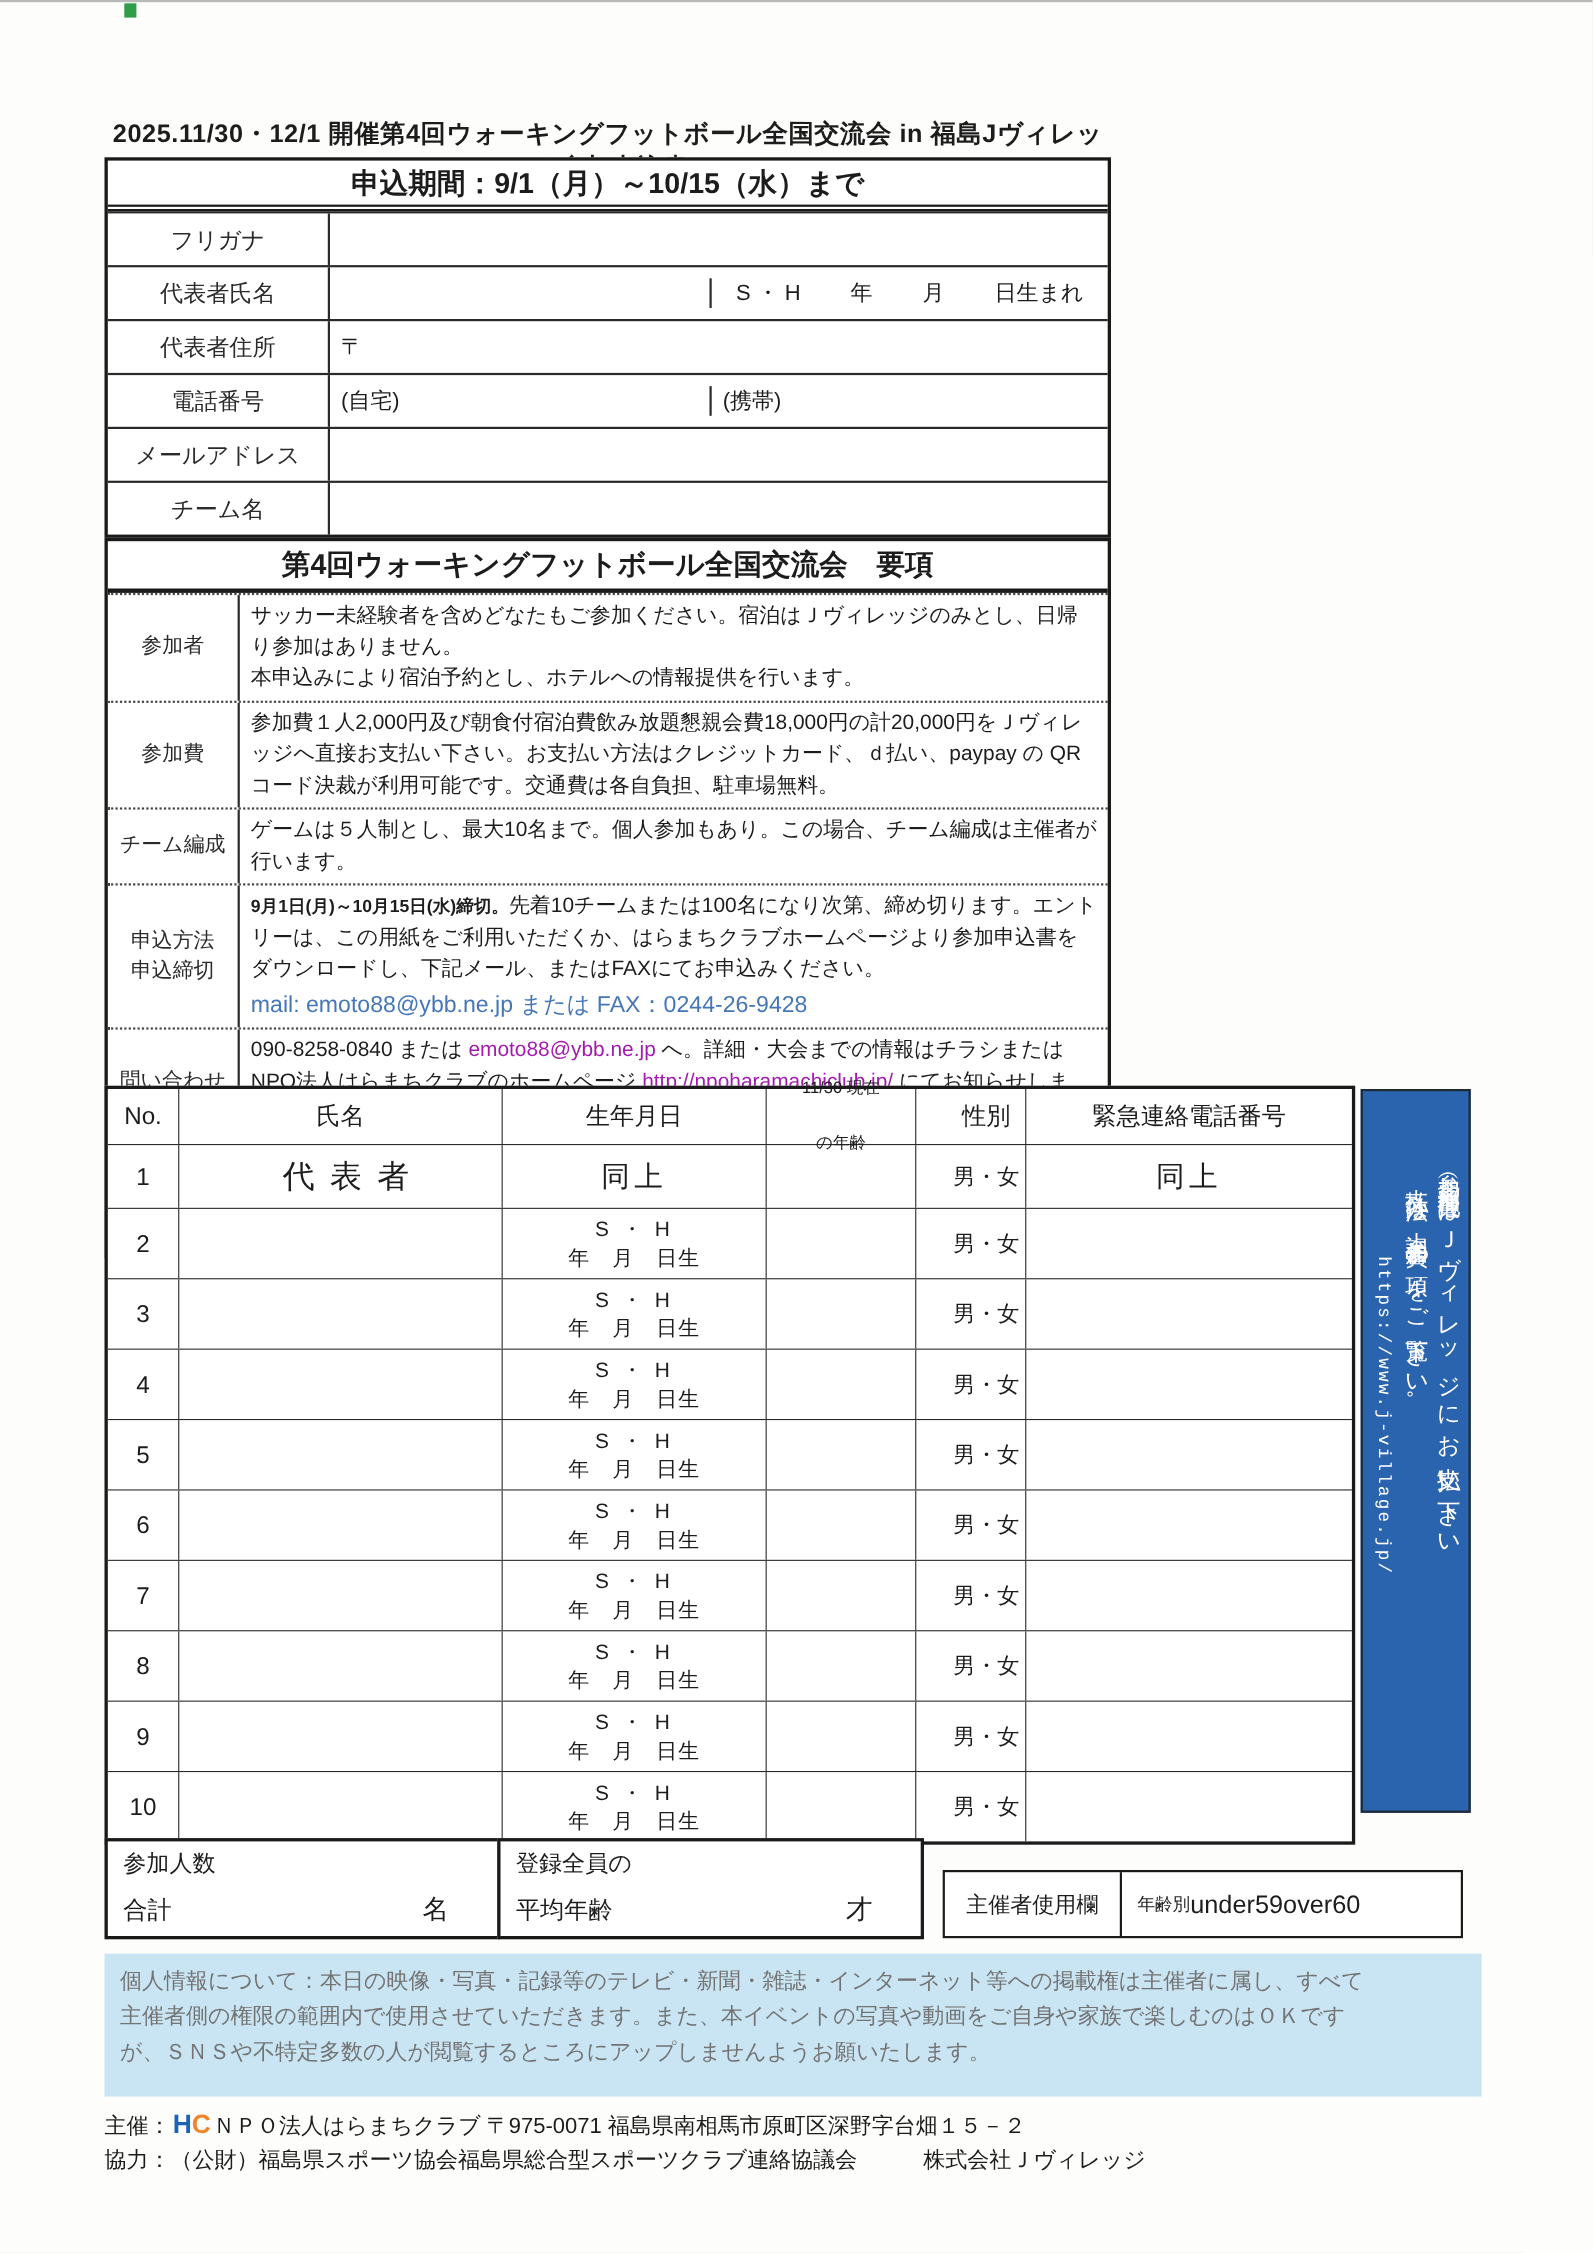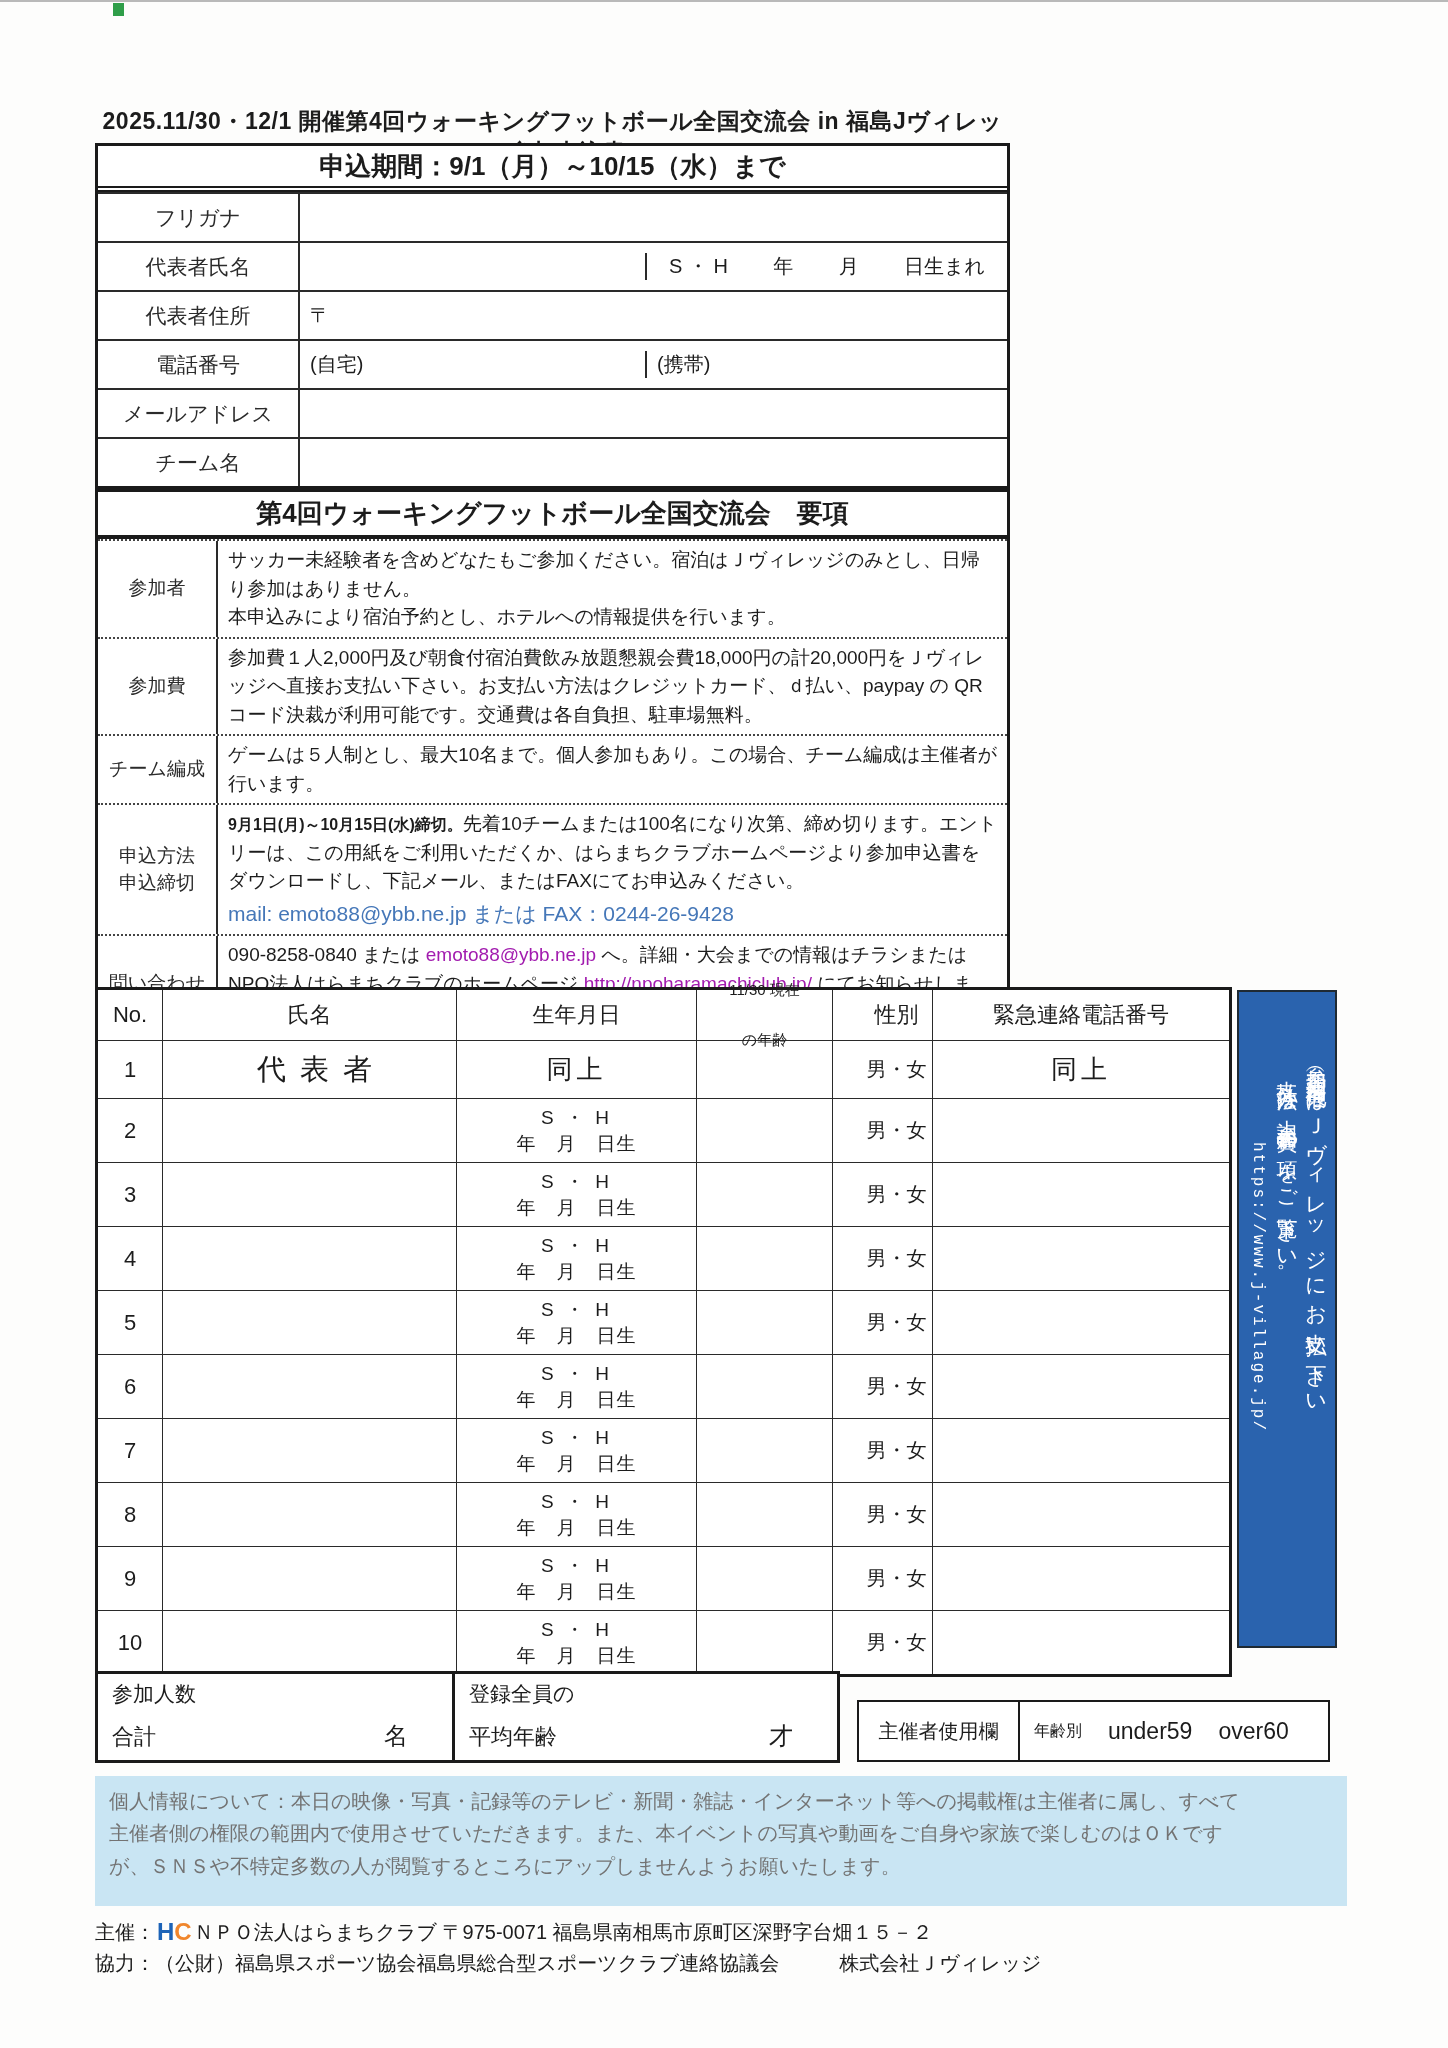--- a/index.html
+++ b/index.html
@@ -79,21 +79,21 @@
   .t-box.count { width:360px; }
   .t-box.avg { width:388px; margin-left:-3px; }
   .t-top { font-size:21px; }
   .t-bottom { display:flex; align-items:flex-end; justify-content:space-between; font-size:22px; }
   .t-bottom .unit { margin-right:44px; font-size:24px; }
 
   .orgbox { position:absolute; left:857px; top:1700px; width:473px; height:62px;
     border:2.5px solid #1a1a1a; background:#fff; display:flex; }
   .orgbox .o-label { width:161px; border-right:2px solid #1a1a1a; display:flex;
     align-items:center; justify-content:center; font-size:20px; }
-  .orgbox .o-right { flex:1; display:flex; align-items:center; padding:0 14px; gap:26px; }
+  .orgbox .o-right { flex:1; display:flex; align-items:center; padding:0 14px; }
   .orgbox .o-field { font-size:16px; }
   .orgbox .o-opt { font-size:23px; }
 
   
   .privacy { position:absolute; left:95px; top:1776px; width:1252px; height:130px;
     background:#c9e5f3; padding:9px 14px; font-size:20px; line-height:1.62; color:#737373; }
 
   
   .footer1 { position:absolute; left:95px; top:1918px; font-size:20px; display:flex; align-items:center; }
   .footer2 { position:absolute; left:95px; top:1950px; font-size:20px; }

